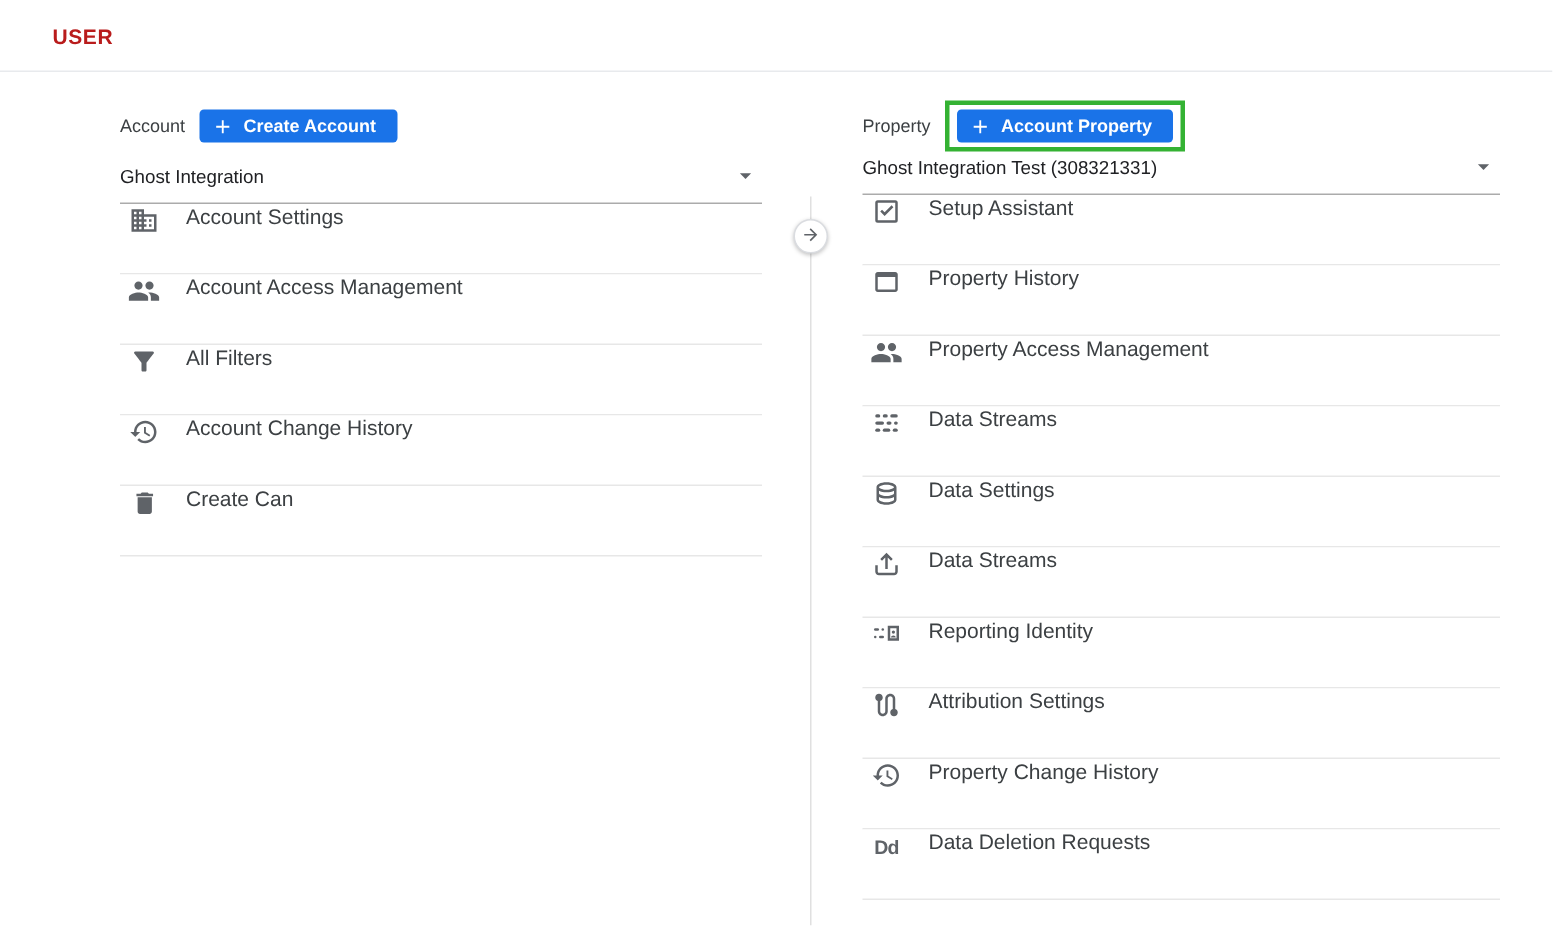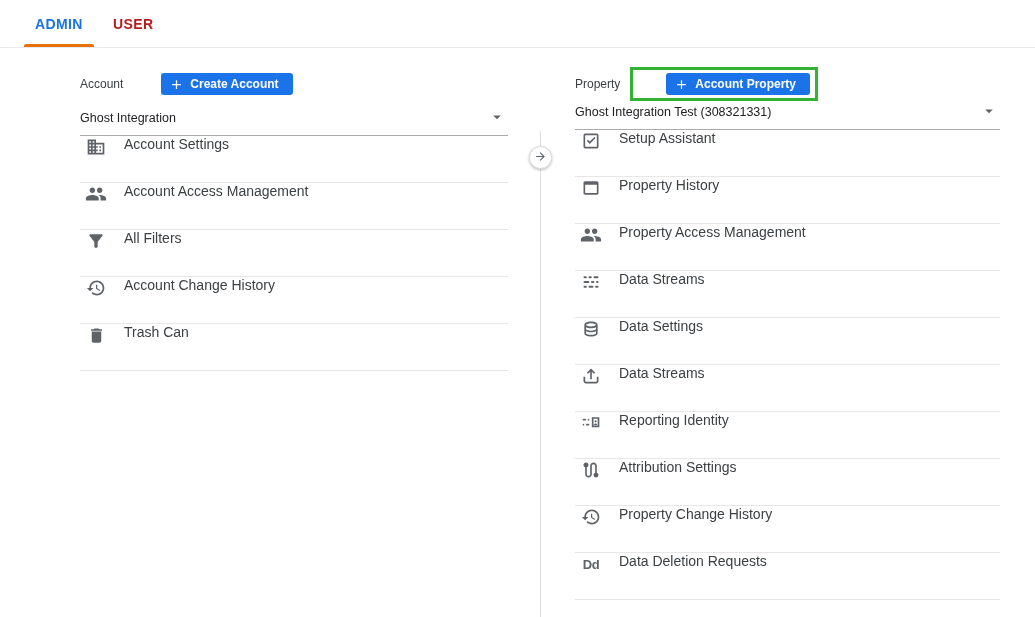--- a/index.html
+++ b/index.html
@@ -43,21 +43,21 @@
   .col-header { display:flex; align-items:center; height:28px; }
   .col-label { font-size:12px; color:#3c4043; margin-right:10px; white-space:nowrap; }
 
   .create-btn {
     display:inline-flex; align-items:center; gap:6px;
     background:#1a73e8; color:#fff;
     border:none; border-radius:3px;
     height:22px; padding:0 14px 0 8px;
     font-family:"Liberation Sans", sans-serif;
     font-size:12px; font-weight:bold;
-    cursor:pointer; white-space:nowrap;margin-left:28px;
+    cursor:pointer; white-space:nowrap;
   }
   .create-btn svg { display:block; }
 
   .highlight-box {
     border:3px solid #34b233;
     padding:3px 5px;
     display:inline-flex;
     background:#fff;
   }
 
@@ -102,21 +102,20 @@
     background:#fff; border:1px solid #dadce0;
     box-shadow:0 1px 3px rgba(0,0,0,.25);
     display:flex; align-items:center; justify-content:center;
     cursor:pointer; padding:0;
   }
 </style>
 </head>
 <body>
 
 <div class="tabbar">
-  <div class="tab active">ADMIN</div>
   <div class="tab">USER</div>
 </div>
 
 <div class="col col-account">
   <div class="col-header">
     <span class="col-label">Account</span>
     <button class="create-btn">
       <span>
         <svg width="15" height="15" viewBox="0 0 24 24" fill="#ffffff">
             <path d="M19 13h-6v6h-2v-6H5v-2h6V5h2v6h6v2z"></path>
@@ -167,21 +166,21 @@
           </svg>
       </span>
       <span class="label">Account Change History</span>
     </div>
     <div class="menu-item">
       <span class="icon">
         <svg width="19" height="19" viewBox="0 0 24 24" fill="#5f6368">
             <path d="M6 19c0 1.1.9 2 2 2h8c1.1 0 2-.9 2-2V7H6v12zM19 4h-3.5l-1-1h-5l-1 1H5v2h14V4z"></path>
           </svg>
       </span>
-      <span class="label">Trash Can</span>
+      <span class="label">Create Can</span>
     </div>
   </div>
 </div>
 
 <div class="v-divider"></div>
 <button class="expander">
   <span>
     <svg width="13" height="13" viewBox="0 0 24 24" fill="#5f6368">
         <path d="M12 4l-1.41 1.41L16.17 11H4v2h12.17l-5.58 5.59L12 20l8-8z"></path>
       </svg>

